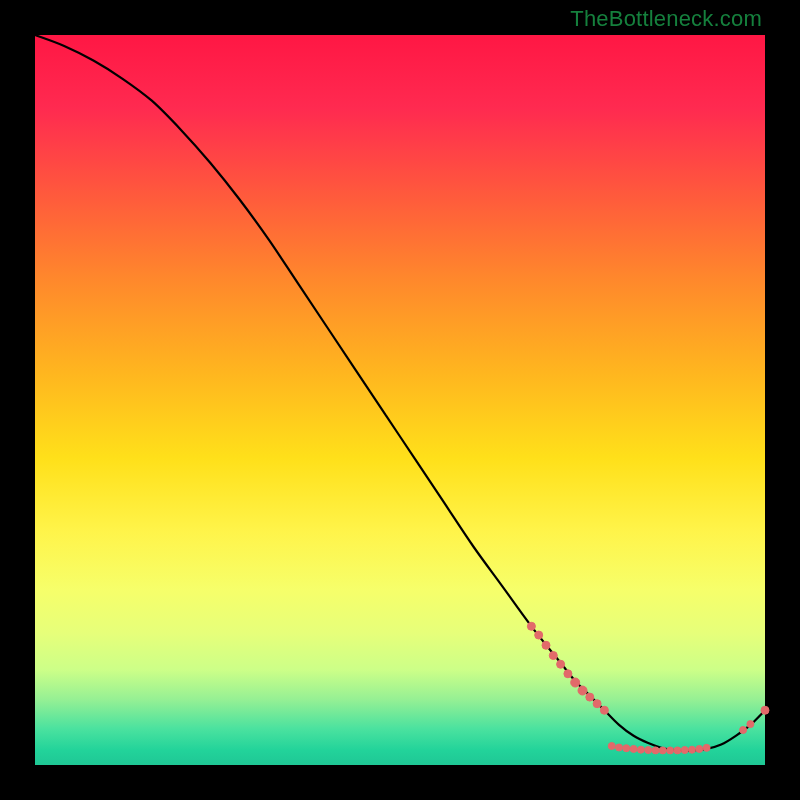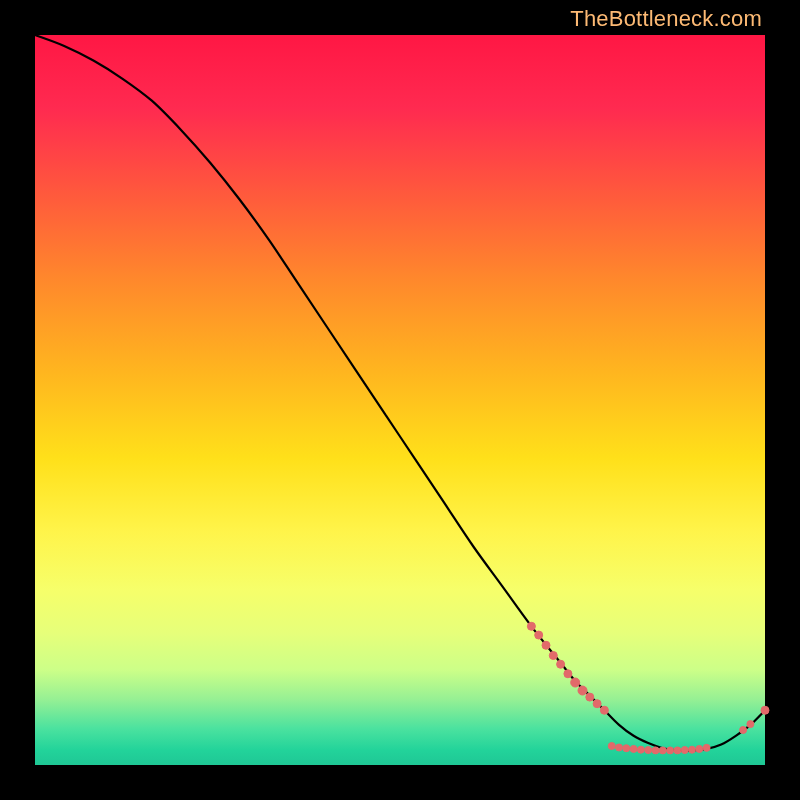--- a/index.html
+++ b/index.html
@@ -32,21 +32,21 @@
       #96f094 91%,
       #4be29f 95%,
       #22d39a 98%,
       #1fc795 100%
     );
   }
   .attribution {
     position: absolute;
     top: 6px;
     right: 38px;
-    color: #fdba74;
+    color: #15803d;
     font-size: 22px;
     letter-spacing: 0.2px;
   }
   svg.plot {
     position: absolute;
     left: 35px;
     top: 35px;
     width: 730px;
     height: 730px;
     overflow: visible;

